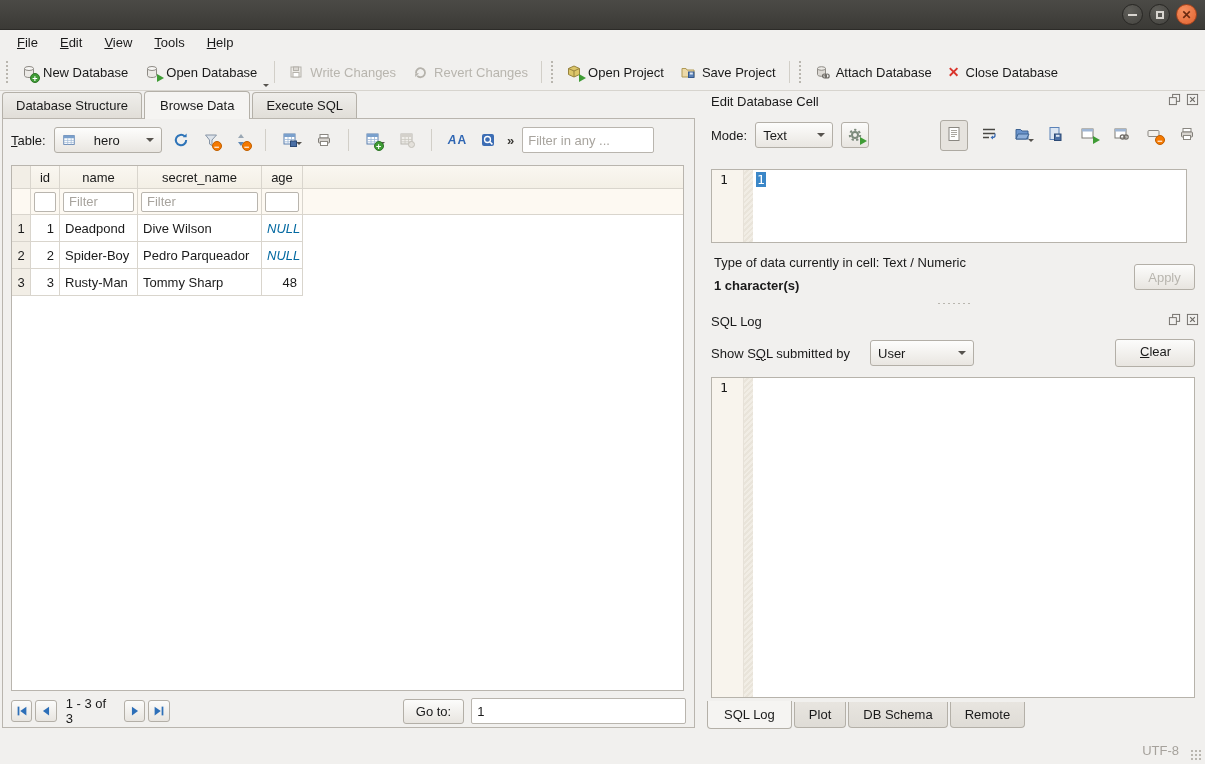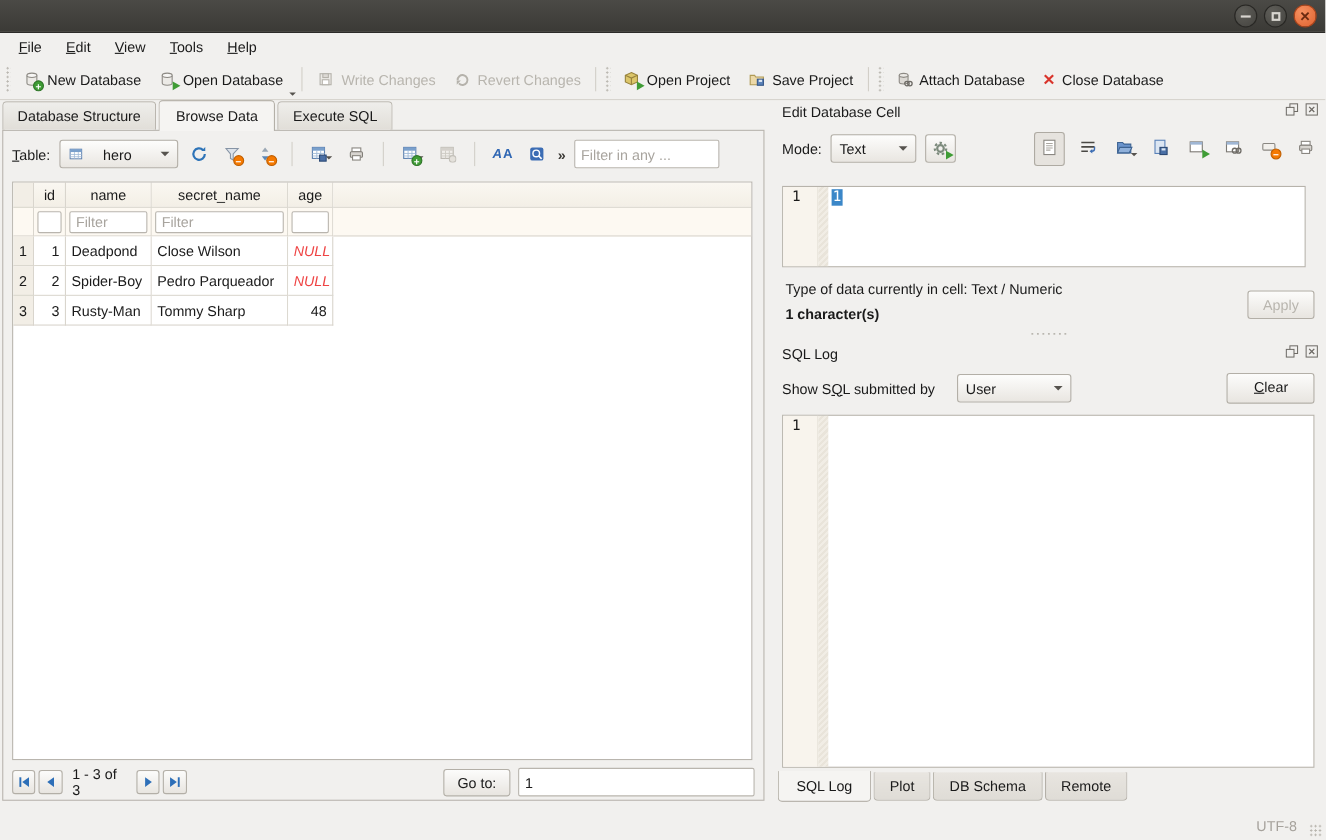--- a/index.html
+++ b/index.html
@@ -95,21 +95,21 @@
   .g-filter input { width:100%; height:20px; }
   .g-data .g-cell { background:#fff; height:27px; }
   .c-rowhead { width:19px; flex:none; justify-content:center; background:#f2eee6 !important; }
   .c-id { width:29px; flex:none; justify-content:flex-end; }
   .c-name { width:78px; flex:none; }
   .c-secret { width:124px; flex:none; }
   .c-age { width:41px; flex:none; justify-content:flex-end; }
   .c-fill { flex:1; border-right:none !important; }
   .g-head .c-fill { background:linear-gradient(#faf7f1,#f3efe6); }
   .g-filter .c-fill { background:#fdf9f2; }
-  .null-val { color:#ef4444; font-style:italic; justify-content:flex-start !important; }
+  .null-val { color:#0369a1; font-style:italic; justify-content:flex-start !important; }
   
   .pagebar { position:absolute; left:0; right:0; bottom:0; height:32px;
     display:flex; align-items:center; padding:0 8px; gap:3px; }
   .pbtn { width:22px; height:22px; border:1px solid #b3afa7; border-radius:3px;
     background:linear-gradient(#fcfcfb,#e8e5e0); display:flex; align-items:center; justify-content:center; }
   .range-text { margin:0 6px; }
   .btn { border:1px solid #b3afa7; border-radius:3px; background:linear-gradient(#fcfcfb,#e8e5e0);
     padding:4px 12px; display:inline-flex; align-items:center; justify-content:center; white-space:nowrap; }
   .goto-btn { margin-left:230px; }
   .goto-input { width:222px; height:26px; margin-left:4px; }
@@ -418,21 +418,21 @@
           <div class="g-cell c-age">
               <input type="text" style="">
             </div>
           <div class="g-cell c-fill"></div>
         </div>
 
         <div class="g-row g-data">
           <div class="g-cell c-rowhead">1</div>
           <div class="g-cell c-id">1</div>
           <div class="g-cell c-name">Deadpond</div>
-          <div class="g-cell c-secret">Close Wilson</div>
+          <div class="g-cell c-secret">Dive Wilson</div>
           <div class="g-cell c-age null-val">NULL</div>
         </div>
         <div class="g-row g-data">
           <div class="g-cell c-rowhead">2</div>
           <div class="g-cell c-id">2</div>
           <div class="g-cell c-name">Spider-Boy</div>
           <div class="g-cell c-secret">Pedro Parqueador</div>
           <div class="g-cell c-age null-val">NULL</div>
         </div>
         <div class="g-row g-data">

